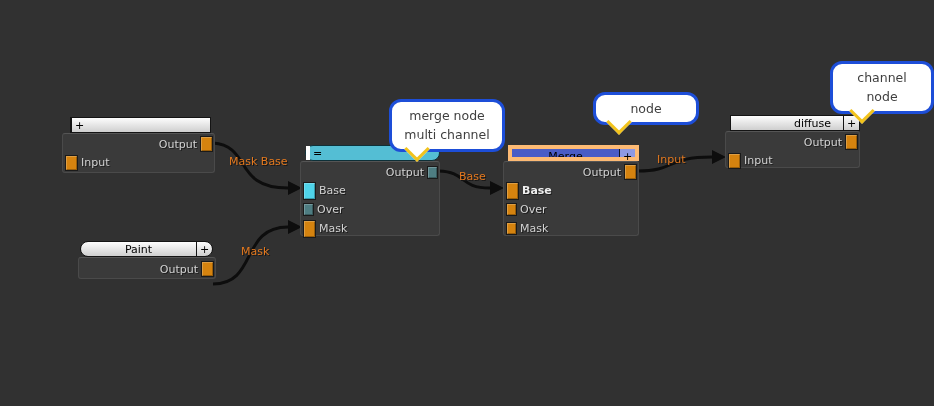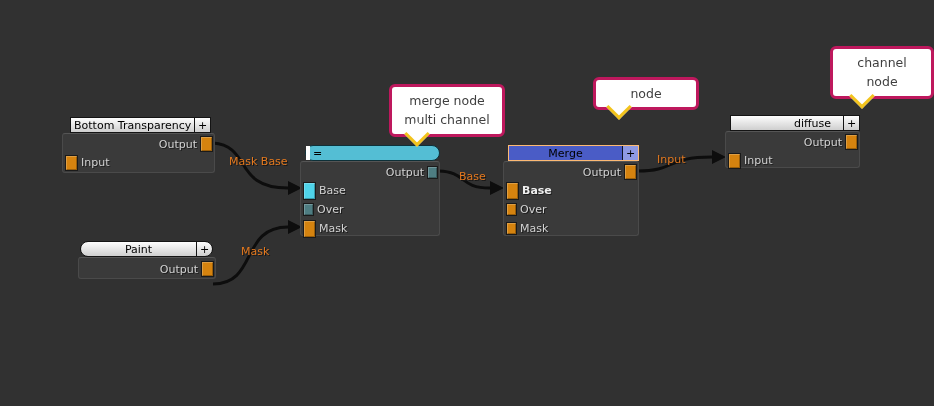--- a/index.html
+++ b/index.html
@@ -16,21 +16,21 @@
   .hdr .t{flex:1;white-space:nowrap;overflow:hidden;padding:0 3px;}
   .hdr .btn{width:15px;text-align:center;cursor:pointer;}
   .hdr.light{background:linear-gradient(#fdfdfd,#cfcfcf);border:1px solid #141414;}
   .hdr.light .t{text-align:right;}
   .hdr.light .btn{border-left:1px solid #141414;}
   .hdr.pill{border-radius:8px;}
   .hdr.center .t{text-align:center;}
   .hdr.cyan{background:#54bed4;border:1px solid #0e3038;border-radius:8px;}
   .hdr.cyan .t{text-align:right;}
   .hdr.cyan .gap{width:4px;background:#fff;}
-  .hdr.blue{background:#4a5cc6;border:1px solid #fdba74;}
+  .hdr.blue{background:#4a5cc6;border:4px solid #fdba74;}
   .hdr.blue .t{text-align:center;color:#000;}
   .hdr.blue .btn{background:#8e99e3;border-left:1px solid #0f1322;}
   .pad-r .t{padding-right:12px;}
   .body{background:#3a3a3a;border:1px solid #4a4a4a;border-top-color:#555;
         border-radius:3px;box-sizing:border-box;padding-top:1px;}
   .row{display:flex;align-items:center;height:19px;position:relative;}
   .row.out{justify-content:flex-end;height:18px;}
   .row.single{height:20px;}
   .lbl{font-size:11px;color:#d2d2d2;text-shadow:1px 1px 0 #1c1c1c;padding:0 3px;white-space:nowrap;}
   .lbl.bold{font-weight:bold;color:#efefef;}
@@ -40,22 +40,22 @@
   .row.in .port{margin-left:2px;}
   .p-orange{background:#d5830f;}
   .p-cyan{background:#4fd3e9;}
   .p-teal{background:#4e7d82;}
   .p-lg{width:13px;height:18px;}
   .p-sm{width:11px;height:13px;}
   
   .wlbl{position:absolute;z-index:3;font-size:11px;color:#e4791f;white-space:nowrap;
         text-shadow:1px 1px 0 #161616;}
   
-  .callout{position:absolute;z-index:4;background:#fff;border:3px solid #be185d;border-radius:6px;
-           padding:4px 6px;text-align:center;font-size:12.5px;line-height:1.55;color:#3f3f3f;}
+  .callout{position:absolute;z-index:4;background:#fff;border:3px solid #1d4ed8;border-radius:12px;
+           padding:4px 6px;text-align:center;font-size:12.5px;line-height:1.55;color:#3f3f3f;margin-top:15px;}
   .callout .tail{position:absolute;bottom:-9px;width:15px;height:15px;background:#fff;
            border-right:3px solid #f2c31c;border-bottom:3px solid #f2c31c;transform:rotate(45deg);}
 </style>
 </head>
 <body>
 
 <div class="canvas">
 
   <svg class="wires" width="934" height="406" viewBox="0 0 934 406">
     <g>
@@ -71,21 +71,20 @@
       <polygon points="490,181 504,188 490,195"></polygon>
     </g>
     <g>
       <path d="M638,171 C676,171 666,157 712,157"></path>
       <polygon points="712,150 726,157 712,164"></polygon>
     </g>
   </svg>
 
   <div class="node" style="left:62px;top:117px;width:153px;">
     <div class="hdr light" style="margin-left:8px;width:141px;">
-      <span class="t">Bottom Transparency</span>
       <span class="btn">+</span>
     </div>
     <div class="body" style="height:40px;">
       <div class="row out">
         <span class="lbl">Output</span>
         <span class="port p-orange"></span>
       </div>
       <div class="row in">
         <span class="port p-orange"></span>
         <span class="lbl">Input</span>

